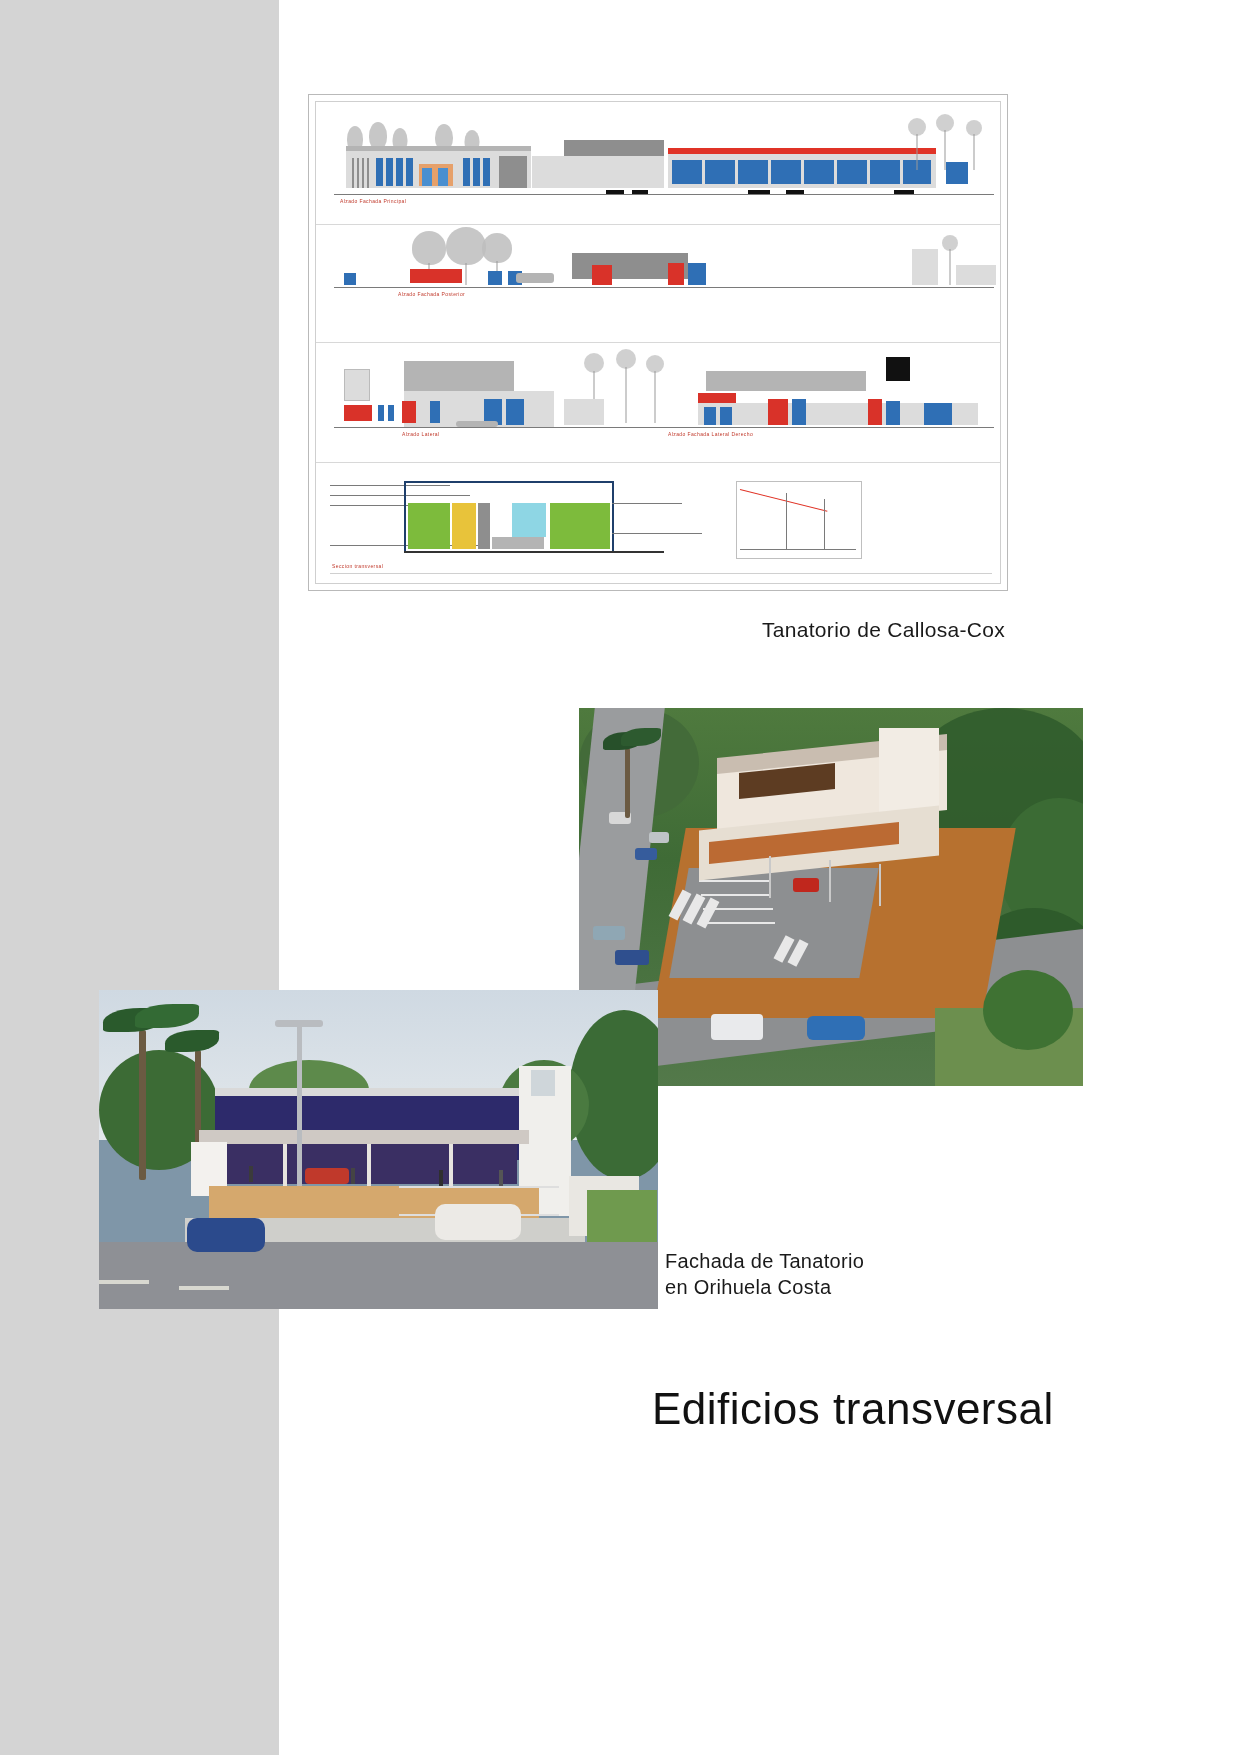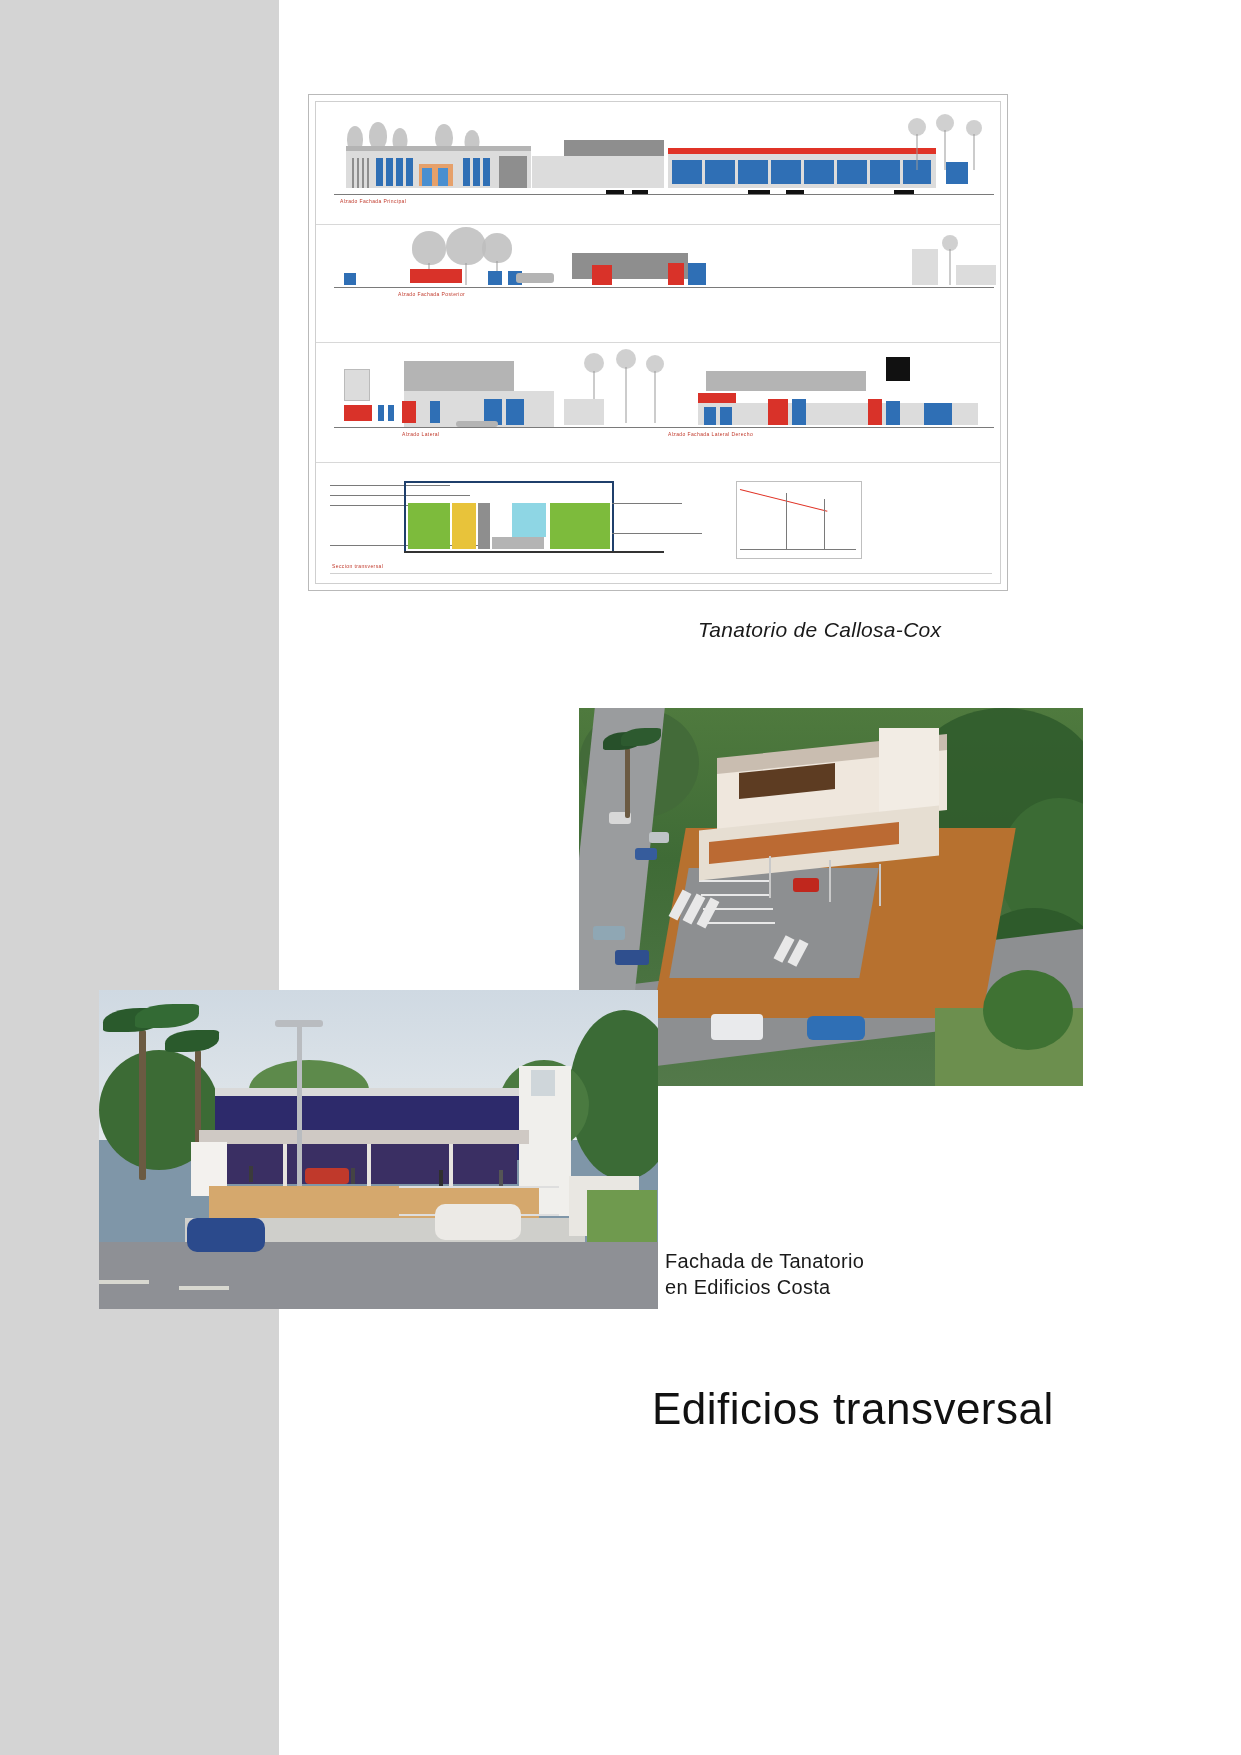--- a/index.html
+++ b/index.html
@@ -52,21 +52,21 @@
   .tree{position:absolute;}
   .tree .trunk{position:absolute;left:50%;transform:translateX(-50%);width:1px;background:#9a9a9a;bottom:0;}
   .tree .crown{position:absolute;left:50%;transform:translateX(-50%);border-radius:50% 50% 45% 45%;background:#bdbdbd;opacity:.85;}
   .tree.palm .crown{background:#c8c8c8;border-radius:50%;}
 
   
   .caption{
     position:absolute;color:#1a1a1a;font-size:21px;letter-spacing:.3px;
     font-family:"Liberation Sans", sans-serif;
   }
-  .cap-callosa{left:698px;top:618px;font-style:italic;}
+  .cap-callosa{left:762px;top:618px;}
   .cap-orihuela{left:665px;top:1248px;font-size:20px;line-height:26px;}
   .title-main{
     position:absolute;left:652px;top:1384px;font-size:44px;color:#111;
     letter-spacing:.5px;font-family:"Liberation Sans", sans-serif;
   }
 
   
   .render{position:absolute;overflow:hidden;}
   .render-top{left:579px;top:708px;width:504px;height:378px;background:#6d8f5a;}
   .render-bottom{left:99px;top:990px;width:559px;height:319px;background:#7f96a8;}
@@ -373,16 +373,16 @@
   <div class="car" style="left:206px;top:178px;width:44px;height:16px;background:#c0392b;border-radius:4px;"></div>
 
   <div style="position:absolute;left:150px;top:176px;width:4px;height:16px;background:#3b3b3b;"></div>
   <div style="position:absolute;left:252px;top:178px;width:4px;height:16px;background:#444;"></div>
   <div style="position:absolute;left:340px;top:180px;width:4px;height:16px;background:#2f2f2f;"></div>
   <div style="position:absolute;left:400px;top:180px;width:4px;height:16px;background:#555;"></div>
 </div>
 
 <div class="caption cap-orihuela">
   <div>Fachada de Tanatorio</div>
-  <div>en Edificios Costa</div>
+  <div>en Orihuela Costa</div>
 </div>
 
 <div class="title-main">Edificios transversal</div>
 
 </body></html>

